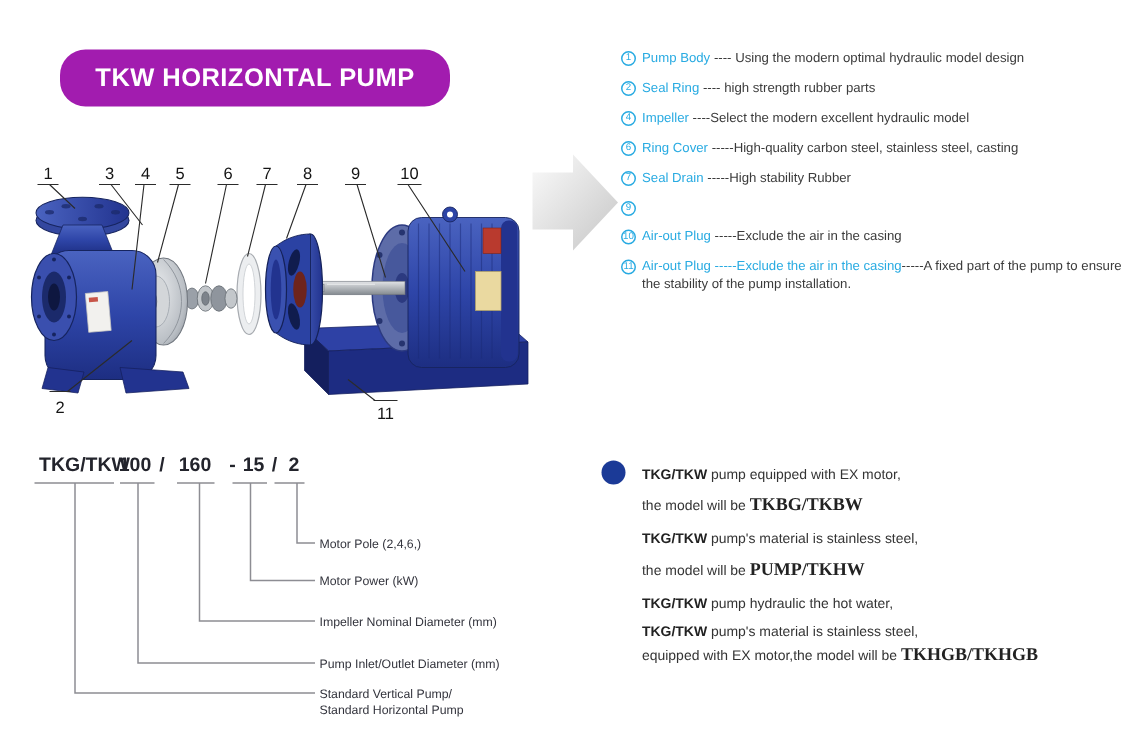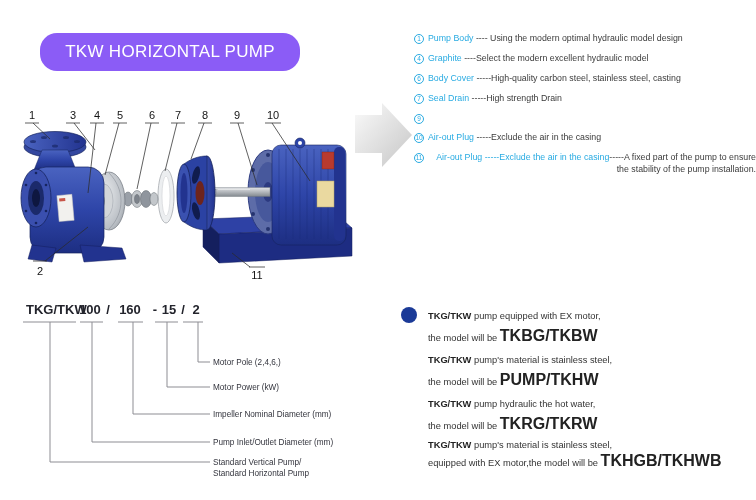--- a/index.html
+++ b/index.html
@@ -3,51 +3,51 @@
 <meta charset="utf-8">
 <style>
   html,body{margin:0;padding:0;}
   body{
     width:756px;height:500px;position:relative;overflow:hidden;
     background:#ffffff;font-family:"Liberation Sans",sans-serif;
   }
   
   .banner{
     position:absolute;left:40px;top:33px;width:260px;height:38px;
-    background:#8b5cf6;border-radius:17px;
+    background:#a21caf;border-radius:17px;
     display:flex;align-items:center;justify-content:center;
-    color:#ffffff;font-weight:normal;font-size:17px;letter-spacing:.3px;
+    color:#ffffff;font-weight:bold;font-size:17px;letter-spacing:.3px;
   }
   
   .diagram{position:absolute;left:0;top:95px;width:420px;height:205px;}
   .callout{font-size:11px;fill:#141414;}
   svg text{font-family:"Liberation Sans",sans-serif;}
   
   .plist{position:absolute;left:414px;top:33px;width:342px;}
   .pl-item{display:flex;margin-bottom:8.5px;font-size:8.8px;line-height:11.5px;color:#3b3b3b;}
   .pl-num{
     flex:0 0 auto;box-sizing:border-box;width:10px;height:10px;margin:.5px 4px 0 0;
     border:1px solid #29abe2;border-radius:50%;
     color:#29abe2;font-size:6.5px;line-height:8.5px;text-align:center;
   }
-  .pl-text{white-space:pre-wrap;text-align:right;}
+  .pl-text{white-space:pre-wrap;}
   .pl-name{color:#29abe2;}
   
   .legend{position:absolute;left:15px;top:295px;width:370px;height:200px;}
   .code-text{font-weight:bold;font-size:13px;fill:#23242c;}
   .legend-label{font-size:8.2px;fill:#33343d;}
   
   .variants{position:absolute;left:401px;top:306px;width:352px;font-size:9.3px;color:#333;}
   .v-bullet{position:absolute;left:0;top:1px;width:16px;height:16px;border-radius:50%;background:#1b3a97;}
   .v-text{margin-left:27px;}
   .v-entry{margin-bottom:2px;}
   .v-entry div{line-height:20px;white-space:pre-wrap;}
   .v-entry.tight div{line-height:15px;}
   .v-brand{font-weight:bold;color:#222;}
-  .v-model{font-weight:bold;color:#222;font-size:16px;}
+  .v-model{font-weight:bold;color:#222;font-size:12px;font-family:Liberation Serif, serif;}
 </style>
 </head>
 <body>
 
 <div class="banner">
   <span>TKW HORIZONTAL PUMP</span>
 </div>
 
 <svg class="diagram" viewBox="0 0 420 205">
   <defs>
@@ -205,30 +205,34 @@
     <text class="callout" x="257" y="184">11</text>
   </g>
 </svg>
 
 <div class="plist">
   <div class="pl-item">
     <span class="pl-num">1</span>
     <span class="pl-text"><span class="pl-name">Pump Body</span><span> ---- Using the modern optimal hydraulic model design</span></span>
   </div>
   <div class="pl-item">
+    <span class="pl-num">2</span>
+    <span class="pl-text"><span class="pl-name">Seal Ring</span><span> ---- high strength rubber parts</span></span>
+  </div>
+  <div class="pl-item">
     <span class="pl-num">4</span>
-    <span class="pl-text"><span class="pl-name">Graphite</span><span> ----Select the modern excellent hydraulic model</span></span>
+    <span class="pl-text"><span class="pl-name">Impeller</span><span> ----Select the modern excellent hydraulic model</span></span>
   </div>
   <div class="pl-item">
     <span class="pl-num">6</span>
-    <span class="pl-text"><span class="pl-name">Body Cover</span><span> -----High-quality carbon steel, stainless steel, casting</span></span>
+    <span class="pl-text"><span class="pl-name">Ring Cover</span><span> -----High-quality carbon steel, stainless steel, casting</span></span>
   </div>
   <div class="pl-item">
     <span class="pl-num">7</span>
-    <span class="pl-text"><span class="pl-name">Seal Drain</span><span> -----High strength Drain</span></span>
+    <span class="pl-text"><span class="pl-name">Seal Drain</span><span> -----High stability Rubber</span></span>
   </div>
   <div class="pl-item">
     <span class="pl-num">9</span>
   </div>
   <div class="pl-item">
     <span class="pl-num">10</span>
     <span class="pl-text"><span class="pl-name">Air-out Plug</span><span> -----Exclude the air in the casing</span></span>
   </div>
   <div class="pl-item">
     <span class="pl-num">11</span>
@@ -271,20 +275,19 @@
     <div class="v-entry">
       <div><span class="v-brand">TKG/TKW</span><span> pump equipped with EX motor,</span></div>
       <div><span>the model will be </span><span class="v-model">TKBG/TKBW</span></div>
     </div>
     <div class="v-entry">
       <div><span class="v-brand">TKG/TKW</span><span> pump's material is stainless steel,</span></div>
       <div><span>the model will be </span><span class="v-model">PUMP/TKHW</span></div>
     </div>
     <div class="v-entry">
       <div><span class="v-brand">TKG/TKW</span><span> pump hydraulic the hot water,</span></div>
-      <div><span>the model will be </span><span class="v-model">TKRG/TKRW</span></div>
     </div>
     <div class="v-entry tight">
       <div><span class="v-brand">TKG/TKW</span><span> pump's material is stainless steel,</span></div>
-      <div><span>equipped with EX motor,the model will be </span><span class="v-model">TKHGB/TKHWB</span></div>
+      <div><span>equipped with EX motor,the model will be </span><span class="v-model">TKHGB/TKHGB</span></div>
     </div>
   </div>
 </div>
 
 </body></html>

